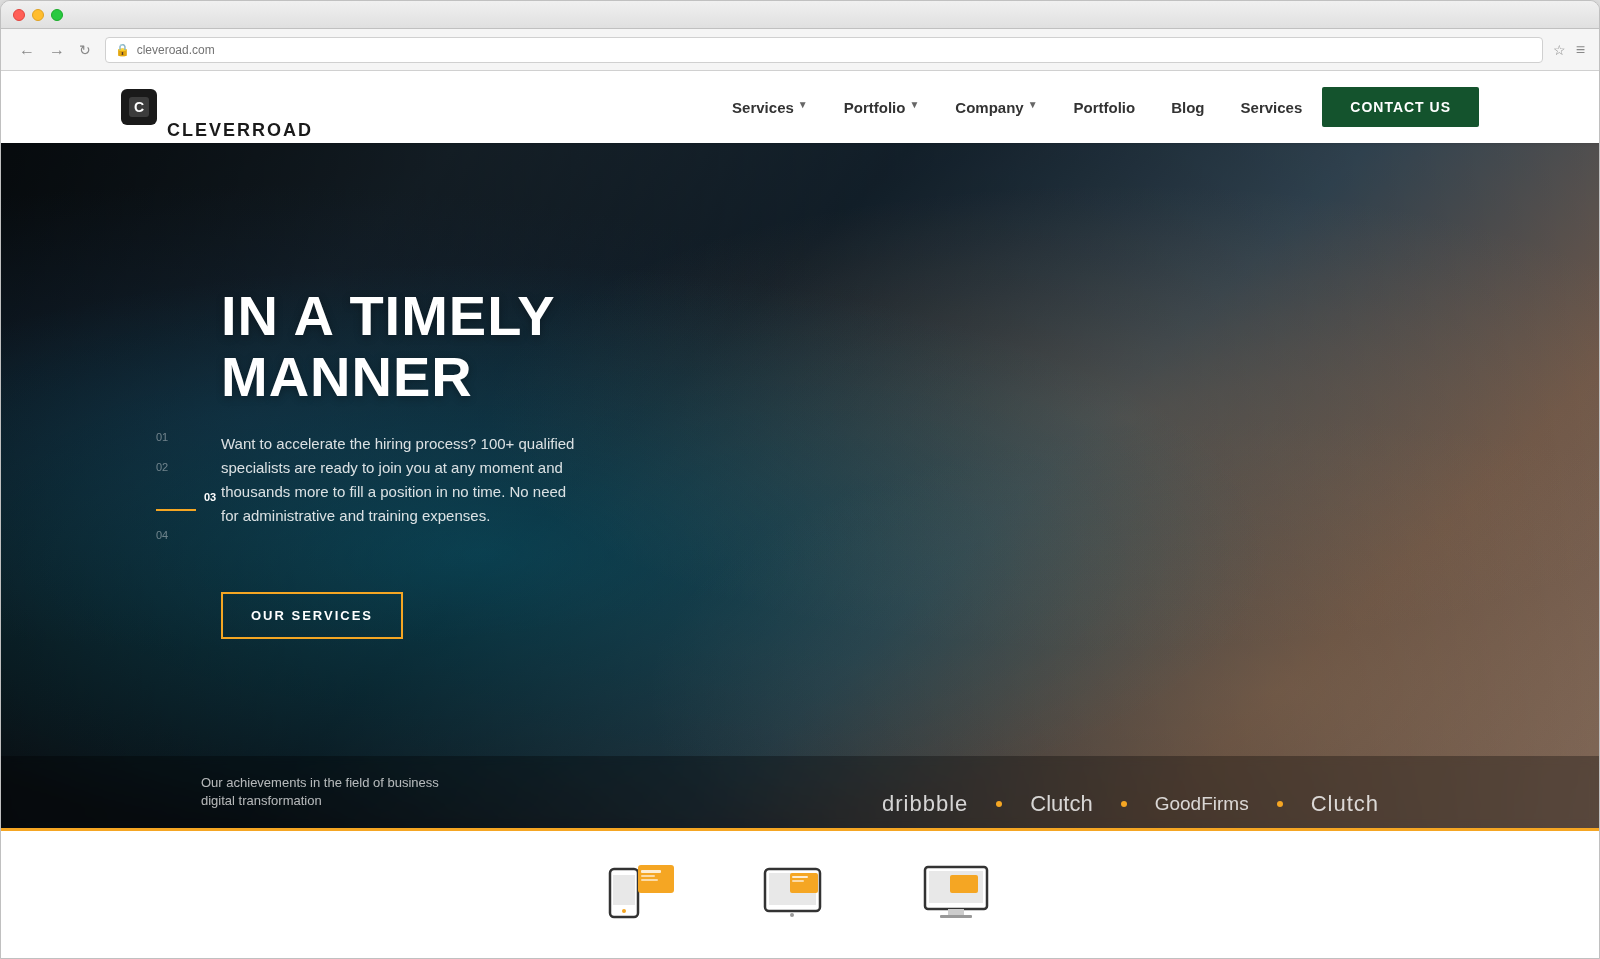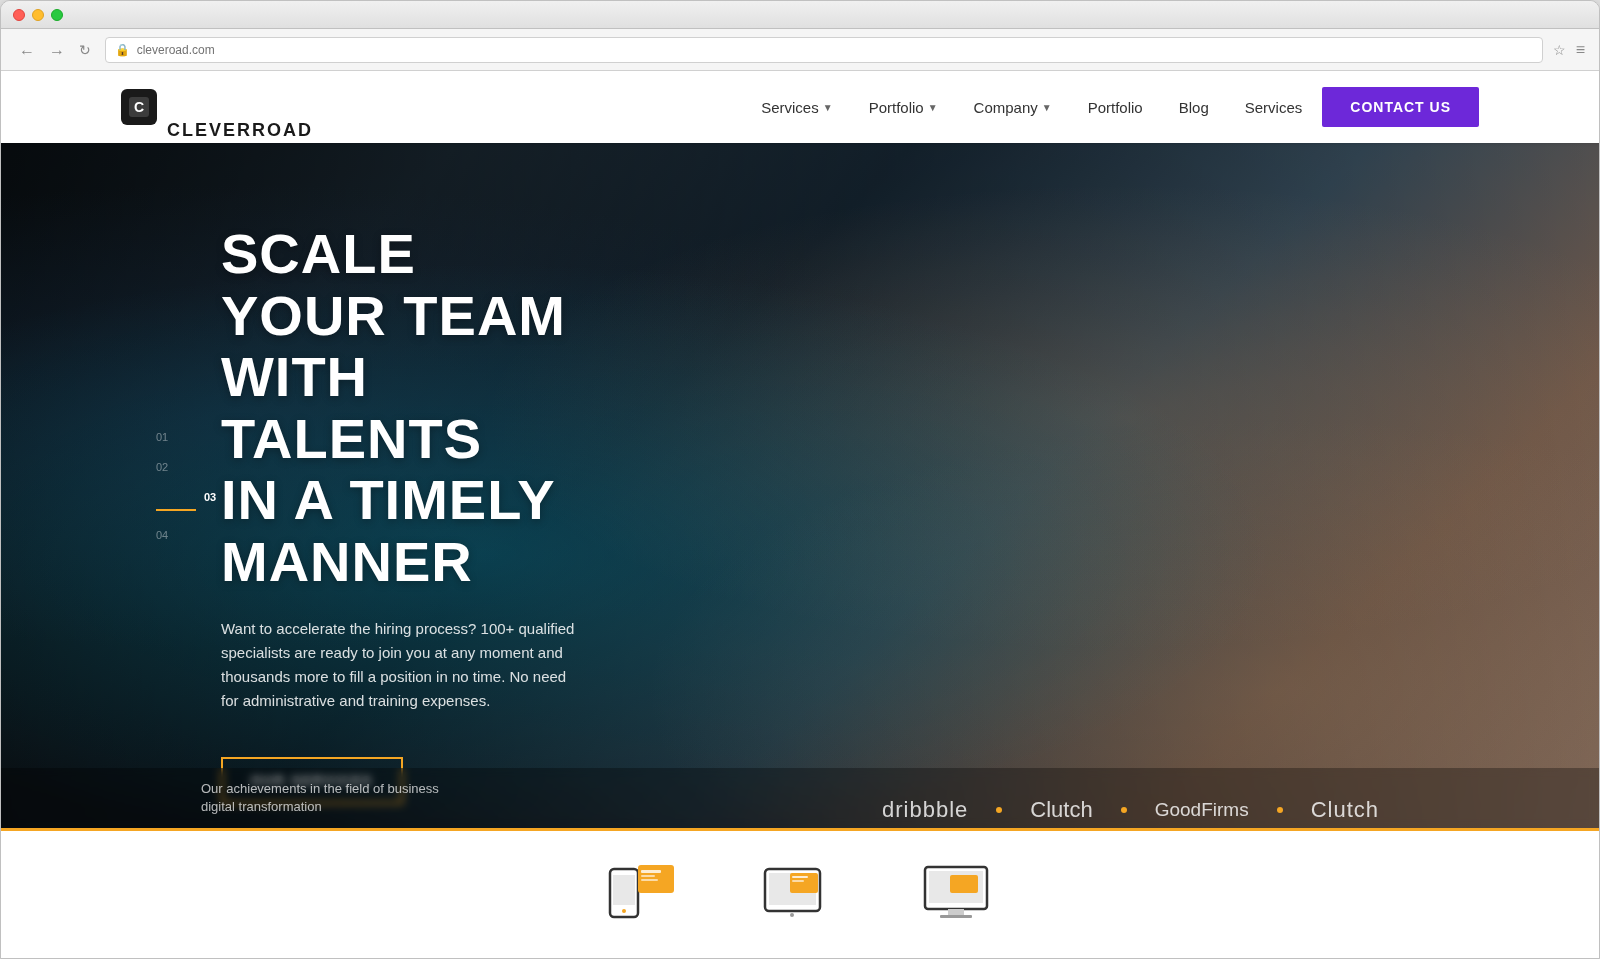--- a/index.html
+++ b/index.html
@@ -173,33 +173,33 @@
       display: flex;
       align-items: center;
       gap: 36px;
       list-style: none;
     }
 
     .nav-menu li a {
       text-decoration: none;
       color: #333;
       font-size: 15px;
-      font-weight: 400;
-      display: flex;
-      align-items: center;
+      font-weight: 700;
+      display: flex;
+      align-items: flex-start;
       gap: 4px;
     }
 
     .chevron-down {
       font-size: 10px;
       color: #666;
     }
 
     .contact-btn {
-      background: #6d28d9;
+      background: #14532d;
       color: white;
       border: none;
       padding: 12px 28px;
       font-size: 14px;
       font-weight: 700;
       letter-spacing: 1px;
       cursor: pointer;
       border-radius: 2px;
       margin-left: 20px;
     }
@@ -285,21 +285,21 @@
       letter-spacing: 1px;
       margin-bottom: 24px;
       text-shadow: 0 2px 8px rgba(0,0,0,0.3);
     }
 
     .hero-description {
       font-size: 15px;
       color: rgba(255,255,255,0.85);
       line-height: 1.6;
       max-width: 640px;
-      margin-bottom: 44px;
+      margin-bottom: 64px;
     }
 
     .hero-cta {
       display: inline-block;
       border: 2px solid #f5a623;
       color: white;
       background: transparent;
       padding: 14px 28px;
       font-size: 13px;
       font-weight: 700;
@@ -312,21 +312,21 @@
     
     .hero-bottom {
       position: absolute;
       bottom: 0;
       left: 0;
       right: 0;
       z-index: 3;
       display: flex;
       align-items: center;
       padding: 0 220px 0 200px;
-      height: 60px;
+      height: 72px;
       background: rgba(0,0,0,0.3);
       backdrop-filter: blur(4px);
     }
 
     .achievements-text {
       color: rgba(255,255,255,0.7);
       font-size: 13px;
       max-width: 240px;
       line-height: 1.4;
       margin-right: 60px;
@@ -476,21 +476,21 @@
       <div class="slide-indicators">
         <span class="slide-num">01</span>
         <span class="slide-num">02</span>
         <span class="slide-num active">03</span>
         <div class="slide-line"></div>
         <span class="slide-num">04</span>
       </div>
 
       <div class="hero-content">
         <h1 class="hero-title">
-          <span>SCALE YOUR TEAM WITH TALENTS</span><br>
+          <br>
           <span>IN A TIMELY MANNER</span>
         </h1>
         <p class="hero-description">Want to accelerate the hiring process? 100+ qualified specialists are ready to join you at any moment and thousands more to fill a position in no time. No need for administrative and training expenses.</p>
         <a href="#" class="hero-cta">OUR SERVICES</a>
       </div>
 
       <div class="hero-bottom">
         <p class="achievements-text">Our achievements in the field of business digital transformation</p>
 
         <div class="partner-logos">

